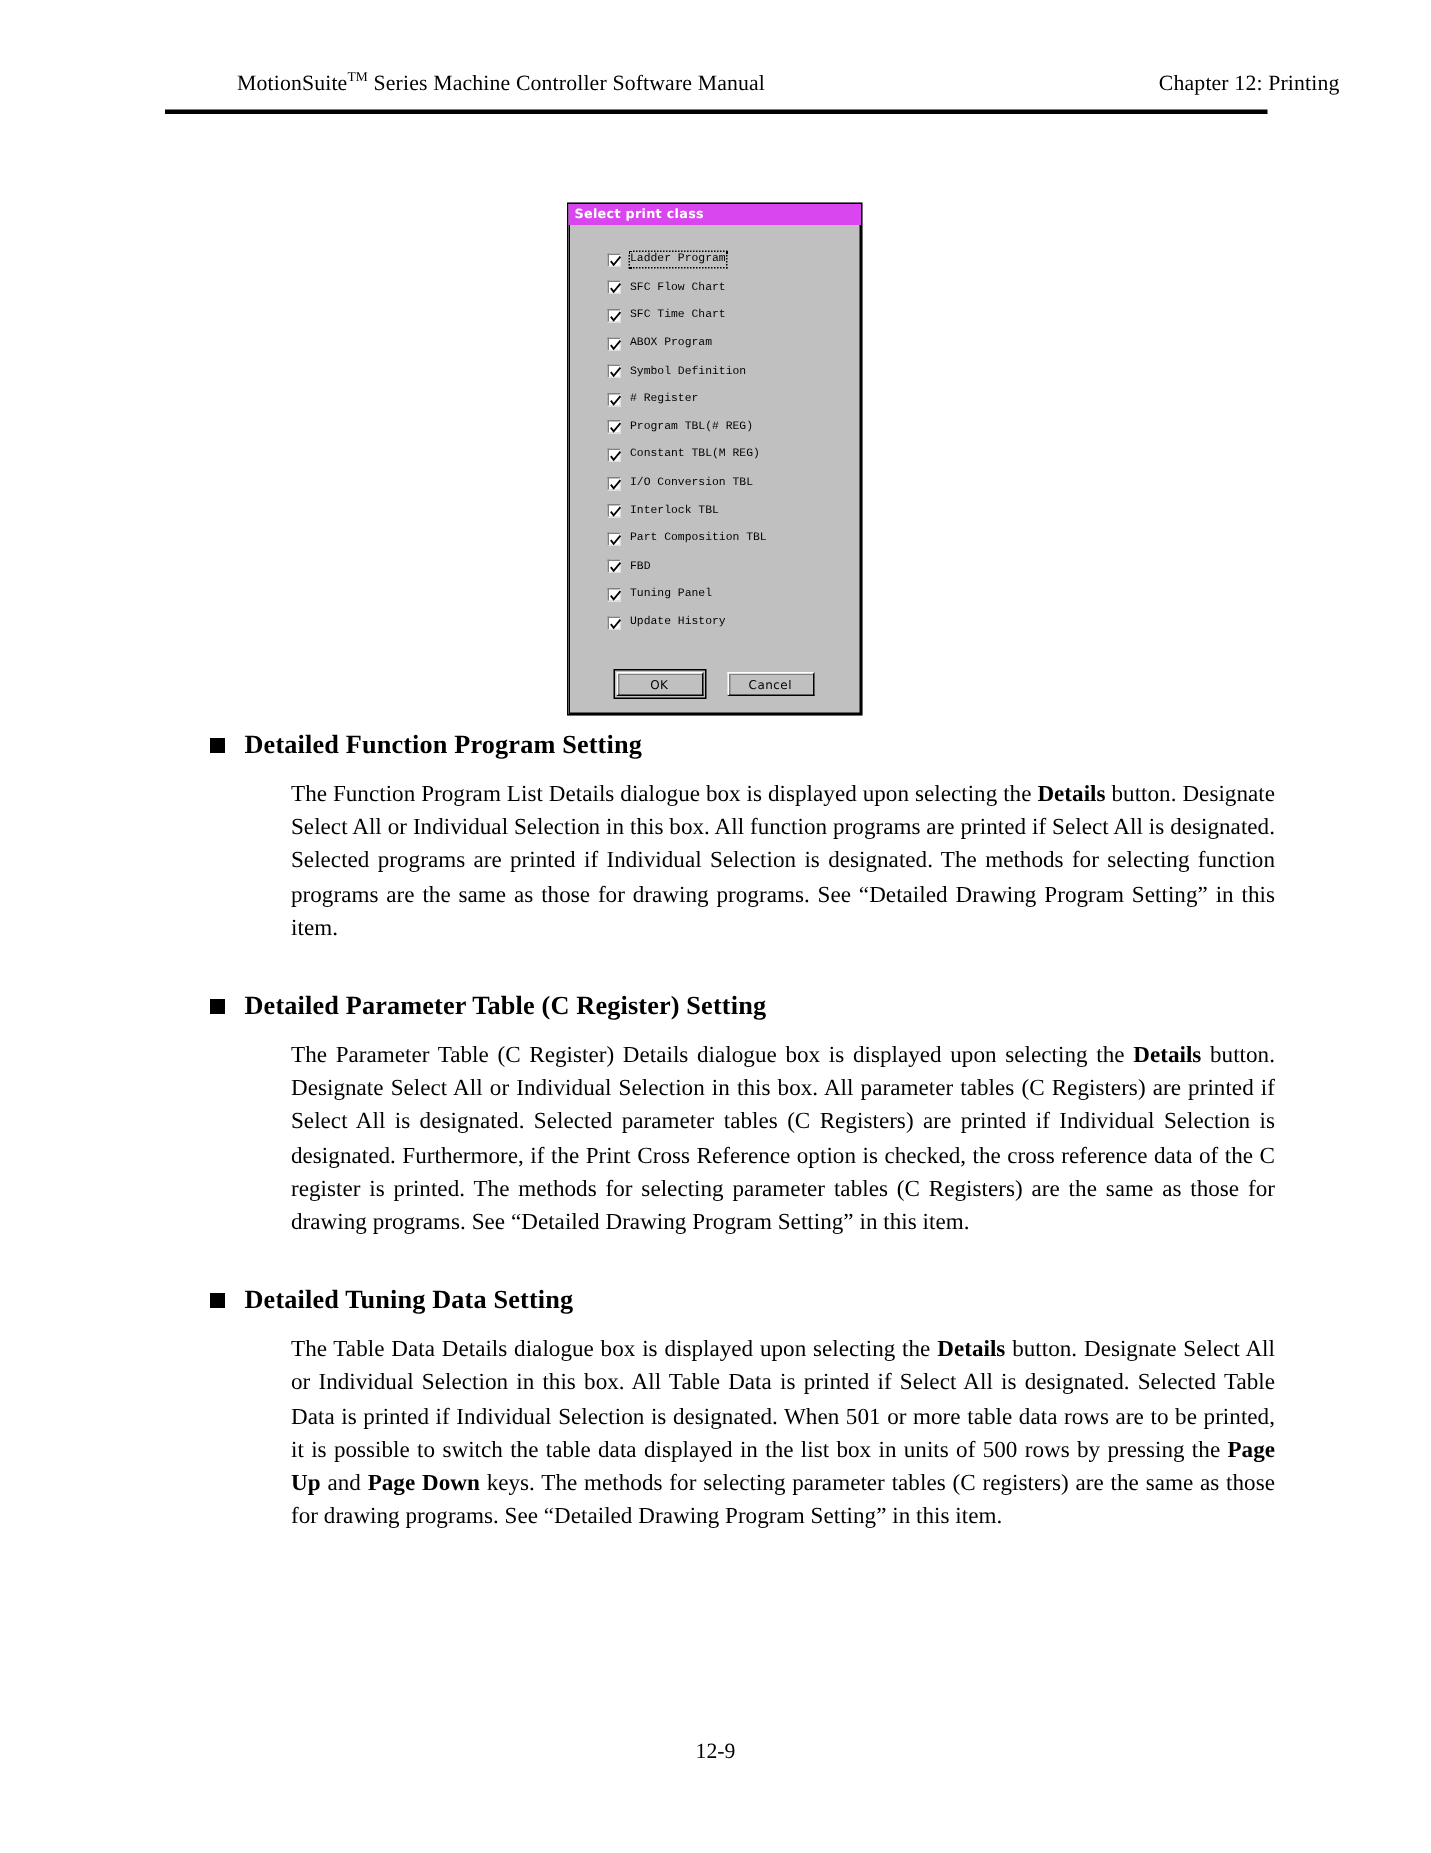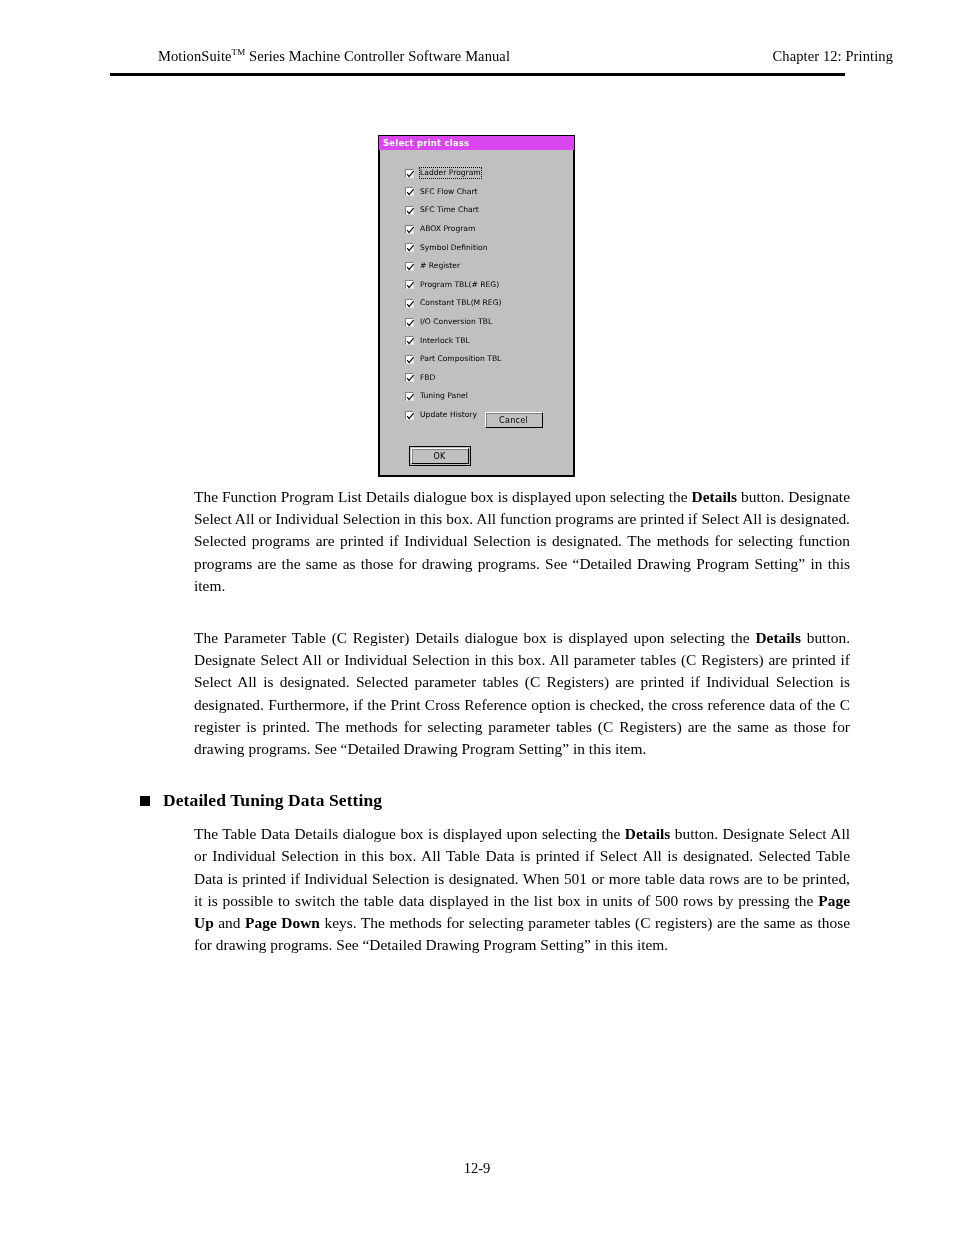--- a/index.html
+++ b/index.html
@@ -76,20 +76,21 @@
     overflow: hidden;
     white-space: nowrap;
   }
   .dialog-body {
     flex: 1;
     padding: 14px 0 0 0;
     position: relative;
   }
   .check-list {
     padding-left: 26px;
+    font-family: Liberation Mono, monospace;
   }
   .check-row {
     display: flex;
     align-items: center;
     height: 18.6px;
   }
   .cbox {
     width: 9px;
     height: 9px;
     background: #ffffff;
@@ -143,21 +144,20 @@
     border-right: 1px solid #000000;
     border-bottom: 1px solid #000000;
     box-shadow: 1px 1px 0 0 #808080 inset;
     letter-spacing: 0.3px;
     padding: 0;
     font-family: "DejaVu Sans", "Liberation Sans", sans-serif;
   }
   .btn.default {
     outline: 1px solid #000;
     outline-offset: 1px;
-    margin-top: 36px;
   }
 
   
   .content {
     position: absolute;
     left: 140px;
     top: 486px;
     width: 710px;
   }
   .section { margin-bottom: 4px; }
@@ -329,24 +329,32 @@
       <div class="dialog-buttons">
         <button class="btn default">OK</button>
         <button class="btn">Cancel</button>
       </div>
     </div>
   </div>
 </div>
 
 <div class="content">
     <div class="section">
+      <div class="heading">
+        <span class="bullet-sq"></span>
+        <span>Detailed Function Program Setting</span>
+      </div>
       <p class="para"><span>The Function Program List Details dialogue box is displayed upon selecting the </span><b>Details</b><span> button.  Designate Select All or Individual Selection in this box.  All function programs are printed if Select All is designated.  Selected programs are printed if Individual Selection is designated.  The methods for selecting function programs are the same as those for drawing programs.  See “Detailed Drawing Program Setting” in this item.</span></p>
     </div>
     <div class="section-gap"></div>
     <div class="section">
+      <div class="heading">
+        <span class="bullet-sq"></span>
+        <span>Detailed Parameter Table (C Register) Setting</span>
+      </div>
       <p class="para"><span>The Parameter Table (C Register) Details dialogue box is displayed upon selecting the </span><b>Details</b><span> button.  Designate Select All or Individual Selection in this box.  All parameter tables (C Registers) are printed if Select All is designated.  Selected parameter tables (C Registers) are printed if Individual Selection is designated.  Furthermore, if the Print Cross Reference option is checked, the cross reference data of the C register is printed. The methods for selecting parameter tables (C Registers) are the same as those for drawing programs.  See “Detailed Drawing Program Setting” in this item.</span></p>
     </div>
     <div class="section-gap"></div>
     <div class="section">
       <div class="heading">
         <span class="bullet-sq"></span>
         <span>Detailed Tuning Data Setting</span>
       </div>
       <p class="para"><span>The Table Data Details dialogue box is displayed upon selecting the </span><b>Details</b><span> button.  Designate Select All or Individual Selection in this box.  All Table Data is printed if Select All is designated.  Selected Table Data is printed if Individual Selection is designated.  When 501 or more table data rows are to be printed, it is possible to switch the table data displayed in the list box in units of 500 rows by pressing the </span><b>Page Up</b><span> and </span><b>Page Down</b><span> keys.  The methods for selecting parameter tables (C registers) are the same as those for drawing programs.  See “Detailed Drawing Program Setting” in this item.</span></p>
     </div>

